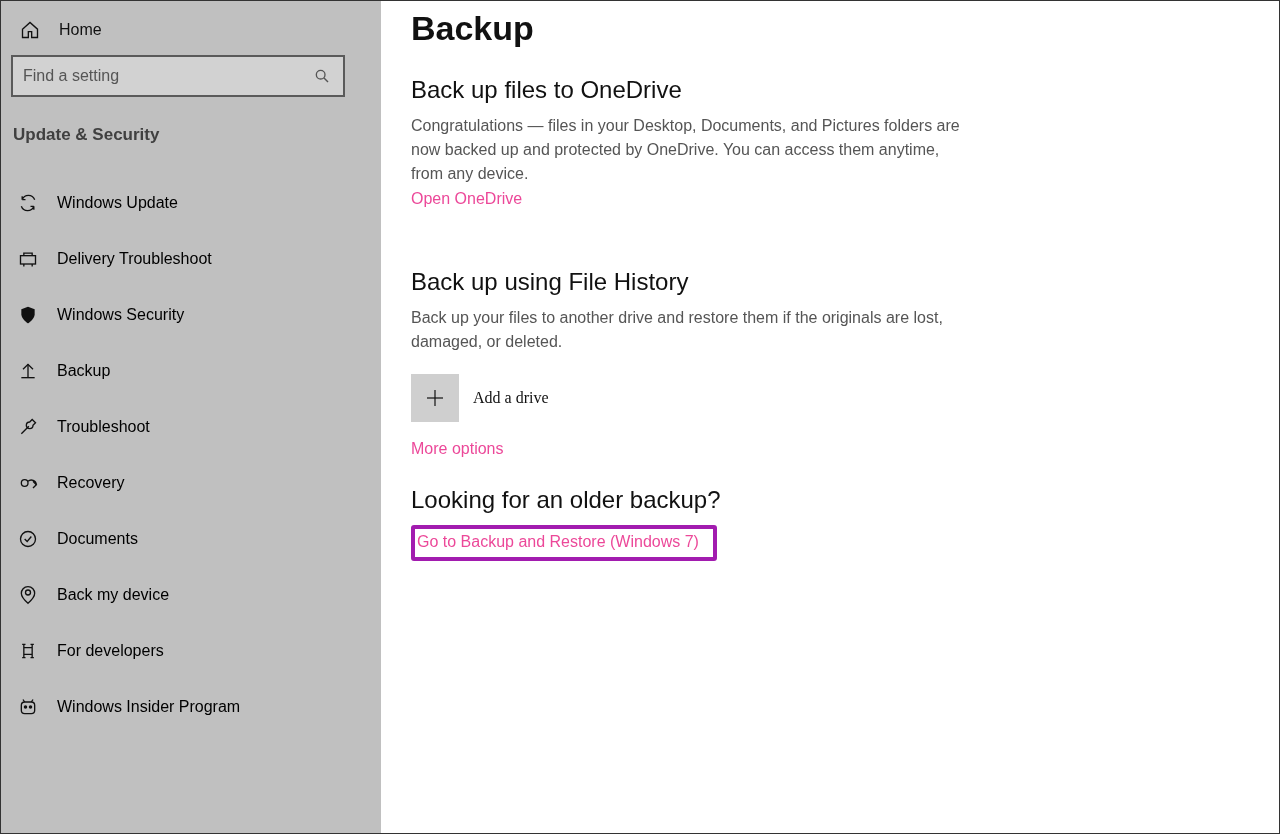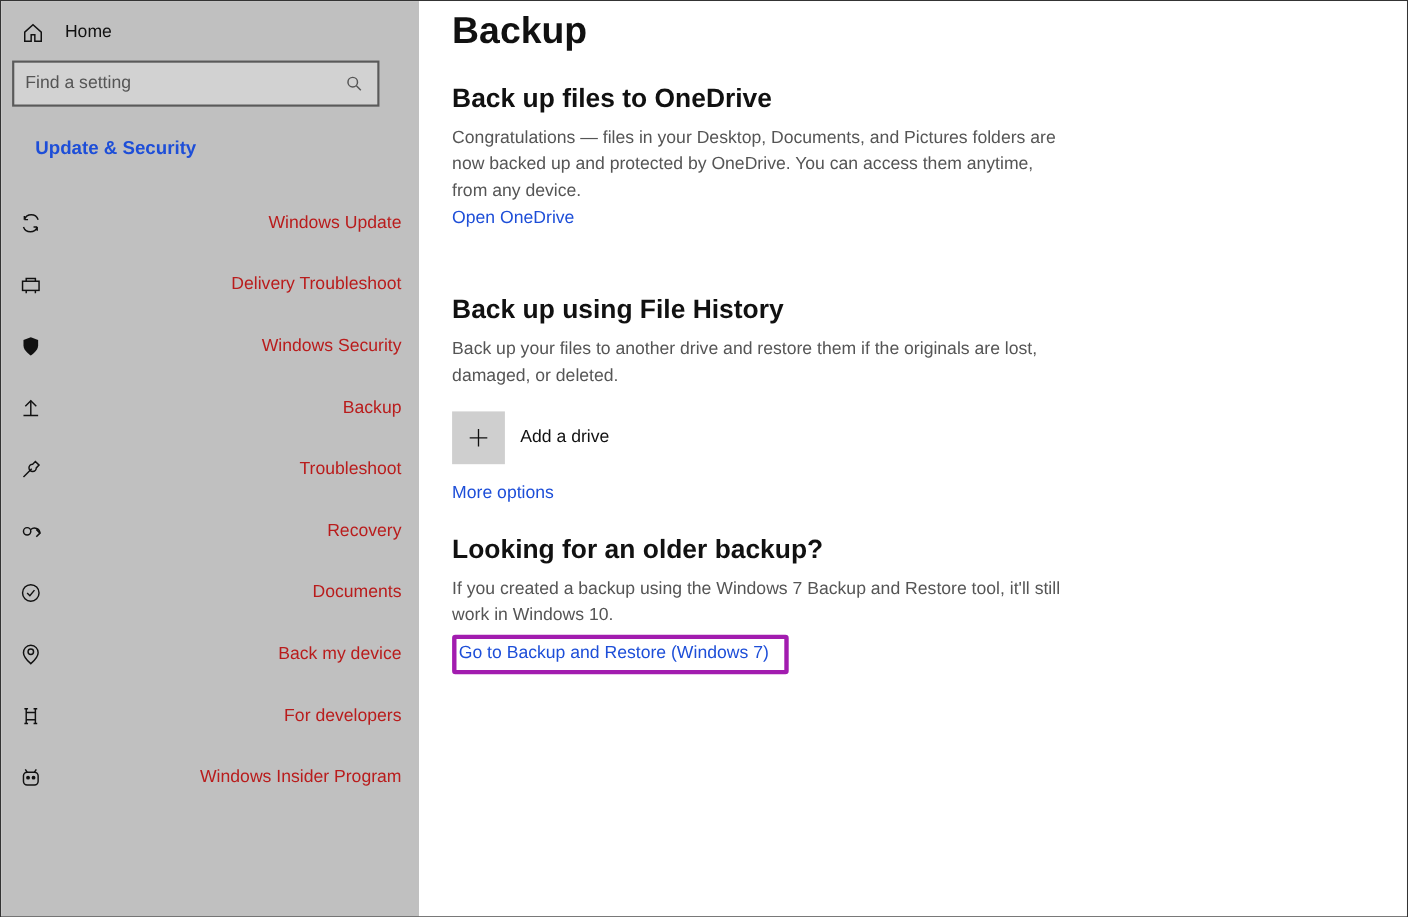--- a/index.html
+++ b/index.html
@@ -51,32 +51,30 @@
       color: #555;
       outline: none;
     }
     .search-input::placeholder {
       color: #555;
     }
     .category-title {
       font-size: 17px;
       font-weight: 600;
       padding: 8px 2px 30px 2px;
-      color: #1d4ed8;
-      margin-left: 19px;
+      color: #404040;
     }
     .nav-item {
       display: flex;
       align-items: center;
       gap: 18px;
       padding: 17px 6px;
       font-size: 16px;
-      color: #b91c1c;
+      color: #000000;
       cursor: pointer;
-      justify-content: space-between;
     }
     .nav-icon {
       width: 22px;
       height: 22px;
       display: inline-flex;
       align-items: center;
       justify-content: center;
       color: #111;
       flex-shrink: 0;
     }
@@ -87,33 +85,33 @@
       overflow: auto;
     }
     .page-title {
       font-size: 34px;
       font-weight: 600;
       color: #111;
       margin-bottom: 28px;
     }
     .section-h {
       font-size: 24px;
-      font-weight: 700;
+      font-weight: 400;
       color: #111;
       margin-bottom: 10px;
     }
     .section-p {
       font-size: 16px;
       color: #555;
       line-height: 1.5;
       max-width: 560px;
       margin-bottom: 4px;
     }
     .link {
-      color: #1d4ed8;
+      color: #ec4899;
       font-size: 16px;
       cursor: pointer;
     }
     .gap-lg { height: 60px; }
     .gap-md { height: 28px; }
     .add-drive-row {
       display: flex;
       align-items: center;
       gap: 14px;
       margin-top: 20px;
@@ -124,20 +122,21 @@
       height: 48px;
       background: #cfcfcf;
       display: flex;
       align-items: center;
       justify-content: center;
       cursor: pointer;
     }
     .add-drive-label {
       font-size: 16px;
       color: #111;
+      font-family: Liberation Serif, serif;
     }
     .highlight-box {
       display: inline-block;
       border: 4px solid #a21caf;
       border-radius: 3px;
       padding: 4px 14px 6px 2px;
       margin-top: 1px;
     }
     svg { display: block; }
   </style>
@@ -291,17 +290,16 @@
           </svg>
       </span>
     </div>
     <div class="add-drive-label">Add a drive</div>
   </div>
   <div class="link">More options</div>
 
   <div class="gap-md"></div>
 
   <div class="section-h">Looking for an older backup?</div>
-  <div class="section-p">If you created a backup using the Windows 7 Backup and Restore tool, it'll still work in Windows 10.</div>
   <div class="highlight-box">
     <span class="link">Go to Backup and Restore (Windows 7)</span>
   </div>
 </div>
 
 </body></html>

